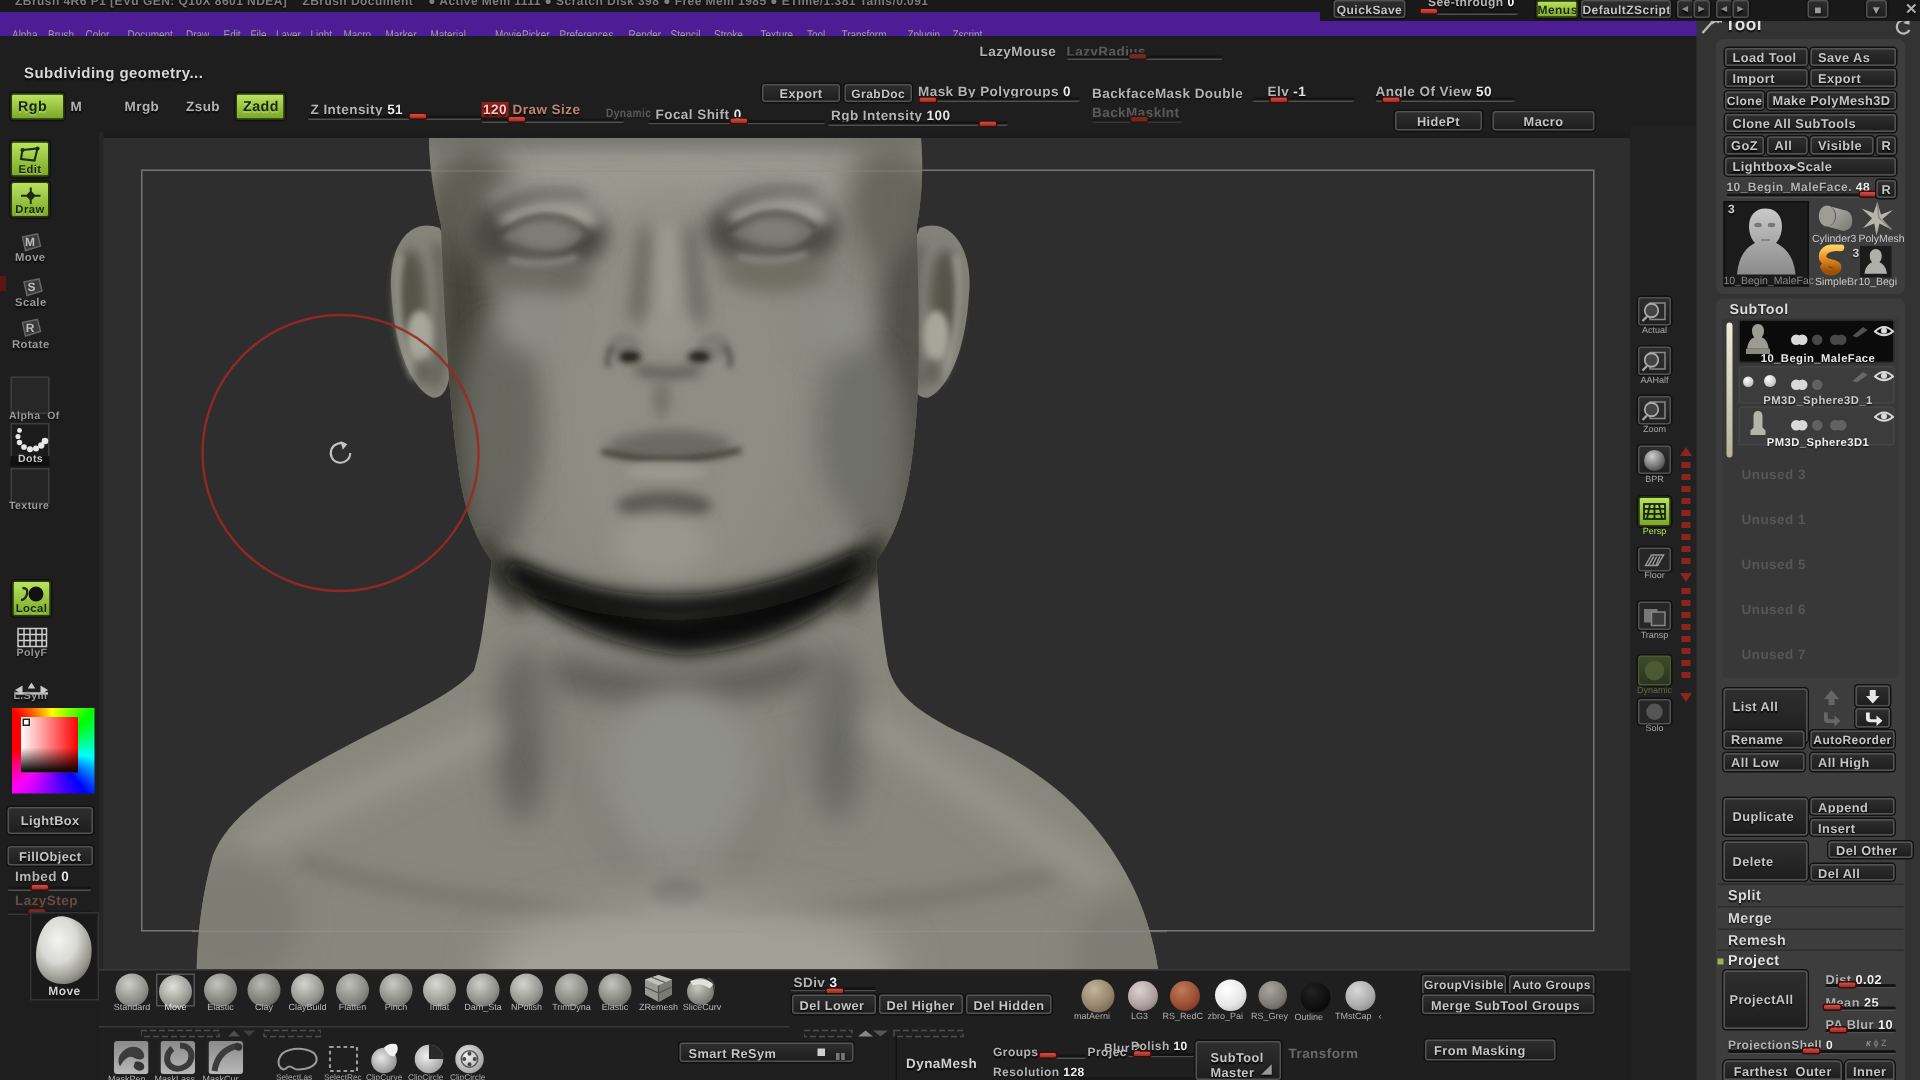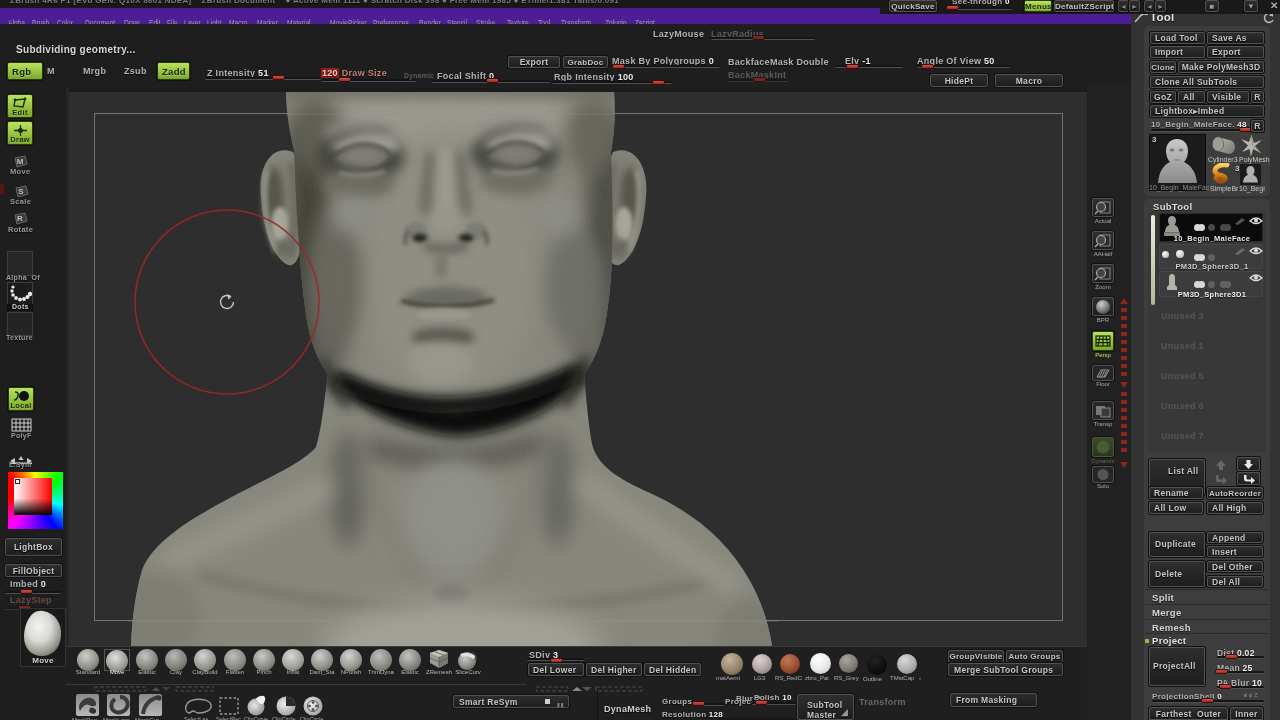--- a/index.html
+++ b/index.html
@@ -467,21 +467,21 @@
   <div class="btn" style="left:76px;top:32px;width:57px;height:12px;line-height:11px;text-align:left;padding-left:4px;">Save As</div>
   <div class="btn" style="left:19px;top:46px;width:55px;height:12px;line-height:11px;text-align:left;padding-left:4px;">Import</div>
   <div class="btn" style="left:76px;top:46px;width:57px;height:12px;line-height:11px;text-align:left;padding-left:4px;">Export</div>
   <div class="btn" style="left:19px;top:61px;width:26px;height:12px;line-height:11px;font-size:8px;">Clone</div>
   <div class="btn" style="left:47px;top:61px;width:86px;height:12px;line-height:11px;">Make PolyMesh3D</div>
   <div class="btn" style="left:19px;top:76px;width:114px;height:12px;line-height:11px;text-align:left;padding-left:4px;">Clone All SubTools</div>
   <div class="btn" style="left:19px;top:91px;width:26px;height:12px;line-height:11px;">GoZ</div>
   <div class="btn" style="left:47px;top:91px;width:27px;height:12px;line-height:11px;text-align:left;padding-left:4px;">All</div>
   <div class="btn" style="left:76px;top:91px;width:42px;height:12px;line-height:11px;text-align:left;padding-left:4px;">Visible</div>
   <div class="btn" style="left:120px;top:91px;width:13px;height:12px;line-height:11px;">R</div>
-  <div class="btn" style="left:19px;top:105px;width:114px;height:12px;line-height:11px;text-align:left;padding-left:4px;">Lightbox▸Imbed</div>
+  <div class="btn" style="left:19px;top:105px;width:114px;height:12px;line-height:11px;text-align:left;padding-left:4px;">Lightbox▸Scale</div>
   <div class="t" style="left:20px;top:120px;font-size:8px;">10_Begin_MaleFace. <b style="color:#f0f0f0">48</b></div>
   <div class="track" style="left:20px;top:129px;width:98px;"></div>
   <div class="hdl" style="left:108px;top:127px;"></div>
   <div class="btn" style="left:120px;top:120px;width:13px;height:12px;line-height:11px;">R</div>
   <div class="b" style="left:18px;top:134px;width:57px;height:57px;background:#1b1b1b;border:1px solid #0d0d0d;">
     <svg width="55" height="55">
         <defs>
           <linearGradient id="mb" x1="0" y1="0" x2="0" y2="1">
             <stop offset="0%" stop-color="#c9c9c9"></stop>
             <stop offset="100%" stop-color="#8a8a8a"></stop>
@@ -583,42 +583,42 @@
         <path d="M1,5 Q7,-1 13,5 Q7,10 1,5 Z" fill="none" stroke="#d9d9d9" stroke-width="1.3"></path>
         <circle cx="7" cy="4.5" r="2" fill="#d9d9d9"></circle>
       </svg>
     <div class="t" style="left:0;top:18px;width:104px;text-align:center;font-size:7.5px;color:#f0f0f0;">PM3D_Sphere3D1</div>
   </div>
   <div class="t" style="left:30px;top:311px;color:#565656;text-shadow:none;">Unused 3</div>
   <div class="t" style="left:30px;top:341px;color:#565656;text-shadow:none;">Unused 1</div>
   <div class="t" style="left:30px;top:371px;color:#565656;text-shadow:none;">Unused 5</div>
   <div class="t" style="left:30px;top:401px;color:#565656;text-shadow:none;">Unused 6</div>
   <div class="t" style="left:30px;top:431px;color:#565656;text-shadow:none;">Unused 7</div>
-  <div class="btn" style="left:18px;top:459px;width:56px;height:36px;line-height:22px;text-align:left;padding-left:18px;">List All</div>
+  <div class="btn" style="left:18px;top:459px;width:56px;height:36px;line-height:22px;text-align:left;padding-left:5px;">List All</div>
   <svg class="b" style="left:83px;top:459px;opacity:.45" width="14" height="12">
       <path d="M7,1 L12,7 H9 V11 H5 V7 H2 Z" fill="#999"></path>
     </svg>
   <div class="btn" style="left:106px;top:457px;width:23px;height:14px;"><svg width="13" height="11" style="margin-top:1px">
         <path d="M6.5,10 L11,5 H8.5 V1 H4.5 V5 H2 Z" fill="#e8e8e8"></path>
       </svg></div>
   <svg class="b" style="left:83px;top:473px;opacity:.45" width="14" height="12">
       <path d="M2,2 V7 Q2,9 5,9 H9 V11.5 L13,7.5 L9,4 V6.5 H5.5 Q4.5,6.5 4.5,5.5 V2 Z" fill="#999"></path>
     </svg>
   <div class="btn" style="left:106px;top:472px;width:23px;height:13px;"><svg width="14" height="11" style="margin-top:1px">
         <path d="M2,1 V5 Q2,7.5 5,7.5 H9 V10 L13,6.5 L9,3 V5.5 H5.5 Q4.5,5.5 4.5,4.5 V1 Z" fill="#e8e8e8"></path>
       </svg></div>
   <div class="btn" style="left:18px;top:487px;width:54px;height:12px;line-height:11px;text-align:left;padding-left:4px;">Rename</div>
   <div class="btn" style="left:76px;top:487px;width:56px;height:12px;line-height:11px;font-size:8px;">AutoReorder</div>
   <div class="btn" style="left:18px;top:502px;width:54px;height:12px;line-height:11px;text-align:left;padding-left:4px;">All Low</div>
   <div class="btn" style="left:76px;top:502px;width:56px;height:12px;line-height:11px;text-align:left;padding-left:4px;">All High</div>
   <div class="btn" style="left:18px;top:532px;width:56px;height:25px;line-height:23px;text-align:left;padding-left:5px;">Duplicate</div>
   <div class="btn" style="left:76px;top:532px;width:56px;height:11px;line-height:10px;text-align:left;padding-left:4px;">Append</div>
   <div class="btn" style="left:76px;top:546px;width:56px;height:11px;line-height:10px;text-align:left;padding-left:4px;">Insert</div>
   <div class="btn" style="left:18px;top:561px;width:56px;height:26px;line-height:24px;text-align:left;padding-left:5px;">Delete</div>
-  <div class="btn" style="left:76px;top:561px;width:56px;height:11px;line-height:10px;text-align:left;padding-left:4px;">Del Other</div>
+  <div class="btn" style="left:88px;top:561px;width:56px;height:11px;line-height:10px;text-align:left;padding-left:4px;">Del Other</div>
   <div class="btn" style="left:76px;top:576px;width:56px;height:11px;line-height:10px;text-align:left;padding-left:4px;">Del All</div>
   <div class="b" style="left:14px;top:589px;width:124px;height:28px;border-top:1px solid #2c2c2c;">
       <div class="t" style="left:7px;top:2px;font-size:9.5px;color:#d8d8d8;">Split</div>
     </div>
   <div class="b" style="left:14px;top:604px;width:124px;height:14px;border-top:1px solid #2c2c2c;">
       <div class="t" style="left:7px;top:2px;font-size:9.5px;color:#d8d8d8;">Merge</div>
     </div>
   <div class="b" style="left:14px;top:619px;width:124px;height:14px;border-top:1px solid #2c2c2c;">
       <div class="t" style="left:7px;top:2px;font-size:9.5px;color:#d8d8d8;">Remesh</div>
     </div>

